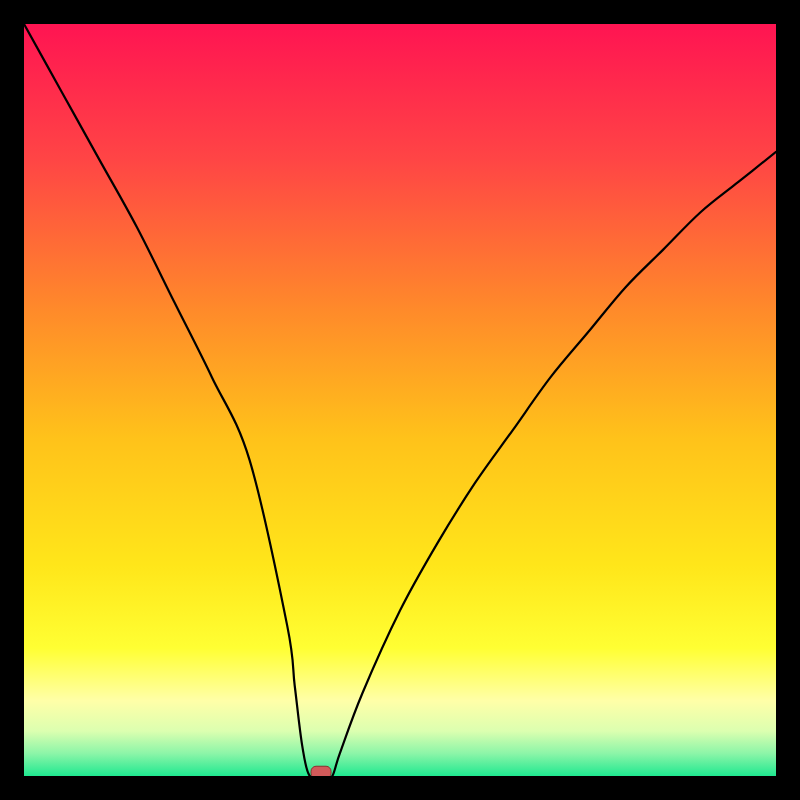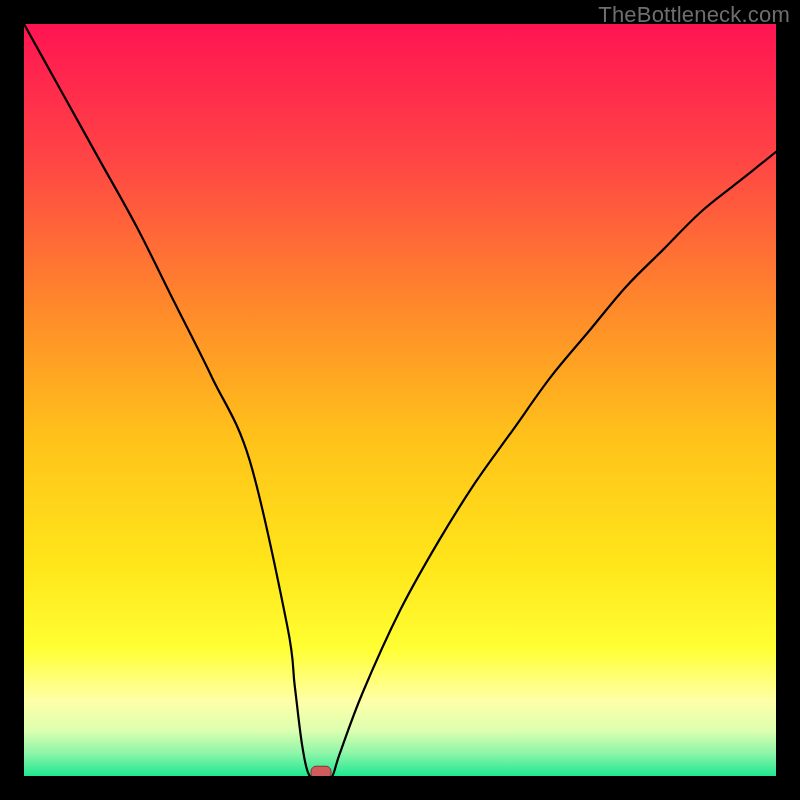--- a/index.html
+++ b/index.html
@@ -54,14 +54,13 @@
             <stop offset="94%" stop-color="#dcffb0"></stop>
             <stop offset="97%" stop-color="#8cf5a8"></stop>
             <stop offset="100%" stop-color="#1fe890"></stop>
           </linearGradient>
       </defs>
       <rect x="0" y="0" width="752" height="752" fill="url(#bg)"></rect>
       <path id="curve" fill="none" stroke="#000" stroke-width="2.2" stroke-linejoin="round" stroke-linecap="round" d="M 0 0 C 6.266666666666667 11.279999999999992, 25.06666666666667 45.11999999999995, 37.6 67.67999999999995 C 50.13333333333333 90.23999999999995, 62.66666666666667 112.80000000000001, 75.2 135.36 C 87.73333333333333 157.92000000000002, 100.26666666666667 179.22666666666663, 112.8 203.03999999999996 C 125.33333333333333 226.8533333333333, 137.86666666666667 253.17333333333335, 150.4 278.24 C 162.93333333333334 303.3066666666667, 175.46666666666667 327.12, 188 353.44 C 200.53333333333333 379.76, 213.06666666666666 394.8, 225.6 436.16 C 238.13333333333333 477.52000000000004, 255.68 564, 263.2 601.6 C 270.71999999999997 639.2, 268.2133333333333 641.7066666666667, 270.71999999999997 661.76 C 273.22666666666663 681.8133333333333, 275.73333333333335 706.88, 278.24 721.92 C 280.74666666666667 736.9599999999999, 282 746.9866666666667, 285.76 752 C 289.52 757.0133333333333, 297.04 752, 300.8 752 C 304.56 752, 305.81333333333333 755.76, 308.32 752 C 310.82666666666665 748.24, 310.82666666666665 743.2266666666667, 315.84 729.44 C 320.8533333333333 715.6533333333334, 328.37333333333333 693.0933333333334, 338.40000000000003 669.28 C 348.42666666666673 645.4666666666666, 363.4666666666667 611.6266666666666, 376 586.56 C 388.5333333333333 561.4933333333333, 401.0666666666667 540.1866666666666, 413.6 518.88 C 426.1333333333333 497.5733333333333, 438.66666666666663 477.52, 451.2 458.71999999999997 C 463.73333333333335 439.91999999999996, 476.26666666666665 423.62666666666667, 488.8 406.08 C 501.33333333333337 388.5333333333333, 513.8666666666667 369.73333333333335, 526.4 353.44 C 538.9333333333333 337.14666666666665, 551.4666666666667 323.36000000000007, 564 308.32000000000005 C 576.5333333333333 293.28000000000003, 589.0666666666667 276.9866666666667, 601.6 263.2 C 614.1333333333333 249.41333333333333, 626.6666666666666 238.13333333333335, 639.1999999999999 225.60000000000002 C 651.7333333333332 213.0666666666667, 664.2666666666668 199.28, 676.8000000000001 188 C 689.3333333333334 176.72, 701.8666666666667 167.94666666666663, 714.4 157.91999999999996 C 726.9333333333333 147.8933333333333, 745.7333333333333 132.85333333333335, 752 127.84000000000003"></path>
       <rect id="marker" rx="5" ry="5" x="287.04" y="742.24" width="20" height="12" fill="#d15a5a" stroke="#8f2e2e" stroke-width="1"></rect>
     </svg>
   </div>
-  <div class="watermark">TheBottleneck.com</div>
 </div>
 
 </body></html>

